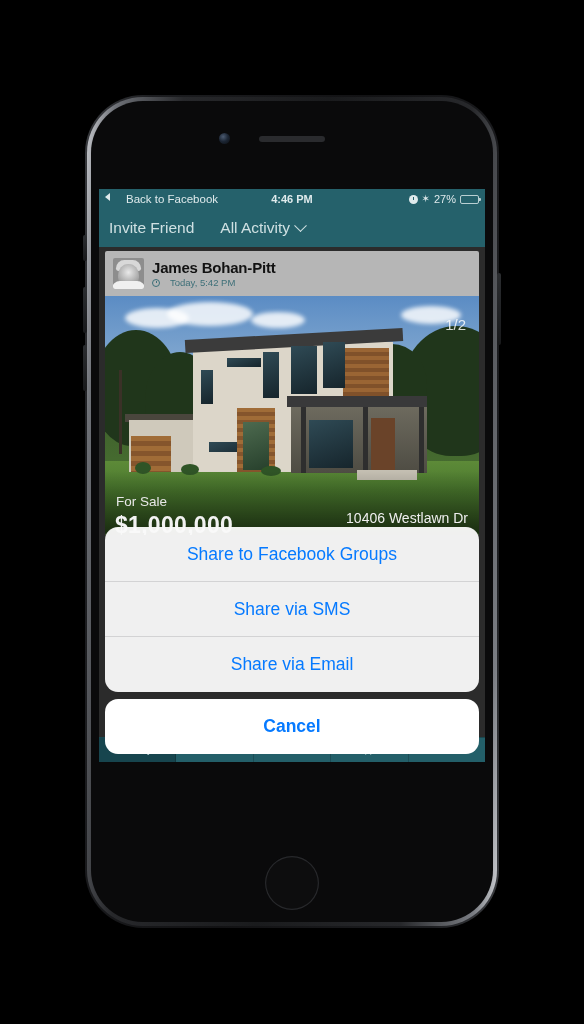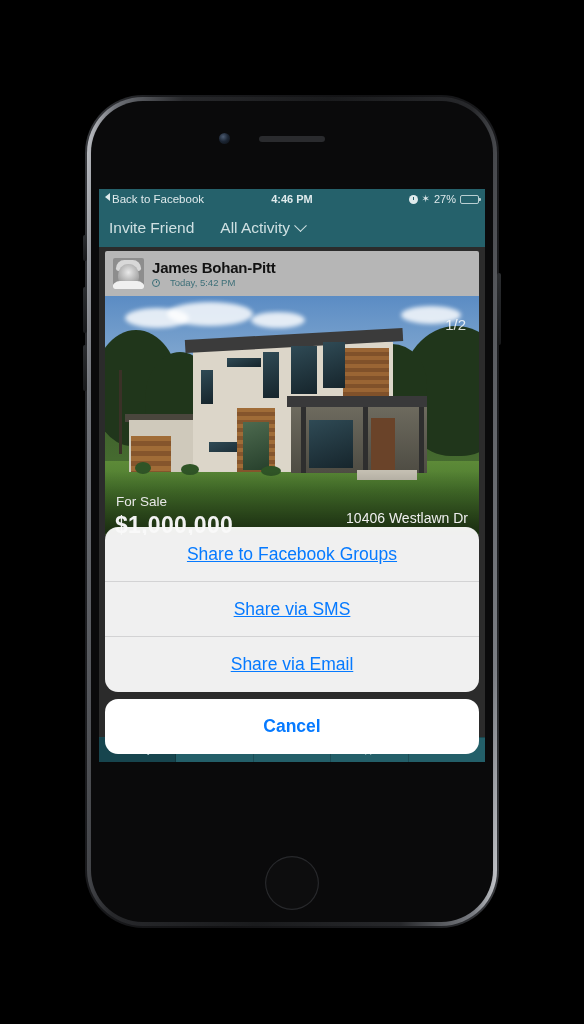--- a/index.html
+++ b/index.html
@@ -54,21 +54,21 @@
     width:54px; height:54px; border-radius:50%;
     background:#0d0d0e; box-shadow:inset 0 0 0 1.2px #27282b; z-index:6;
   }
 
   
   #status-bar{
     height:20px; background:#25616b; color:#dfeaec;
     display:flex; align-items:center; padding:0 6px;
     font-size:11.5px; position:relative;
   }
-  #back-to-facebook{ display:flex; align-items:flex-start; gap:2px; }
+  #back-to-facebook{ display:flex; align-items:flex-start; gap:16px; }
   .sb-back-arrow{
     width:0;height:0;border-top:4px solid transparent;border-bottom:4px solid transparent;
     border-right:5px solid #dfeaec;
   }
   #status-time{ position:absolute; left:50%; transform:translateX(-50%); font-weight:bold; font-size:11px; }
   #status-right{ margin-left:auto; display:flex; align-items:center; gap:4px; }
   .alarm-ico{
     width:9px;height:9px;border-radius:50%;background:#dfeaec; position:relative;
   }
   .alarm-ico::after{ content:""; position:absolute; left:4px; top:2px; width:1px; height:3px; background:#25616b; }
@@ -211,21 +211,21 @@
 
   
   #action-sheet{
     position:absolute; left:0; right:0; bottom:0; padding:0 6px 8px 6px; z-index:9;
   }
   .sheet-group{
     background:rgba(249,249,249,.96); border-radius:13px; overflow:hidden;
   }
   .sheet-item{
     height:55px; display:flex; align-items:center; justify-content:center;
-    font-size:17.5px; color:#067aff; border-bottom:.5px solid rgba(60,60,67,.16);text-decoration:underline;
+    font-size:17.5px; color:#067aff; border-bottom:.5px solid rgba(60,60,67,.16);
   }
   .sheet-item:last-child{ border-bottom:none; }
   #cancel-button{
     margin-top:7px; height:55px; border-radius:13px;
     background:#fff; display:flex; align-items:center; justify-content:center;
     font-size:17.5px; font-weight:bold; color:#067aff;
   }
 </style>
 </head>
 <body>

